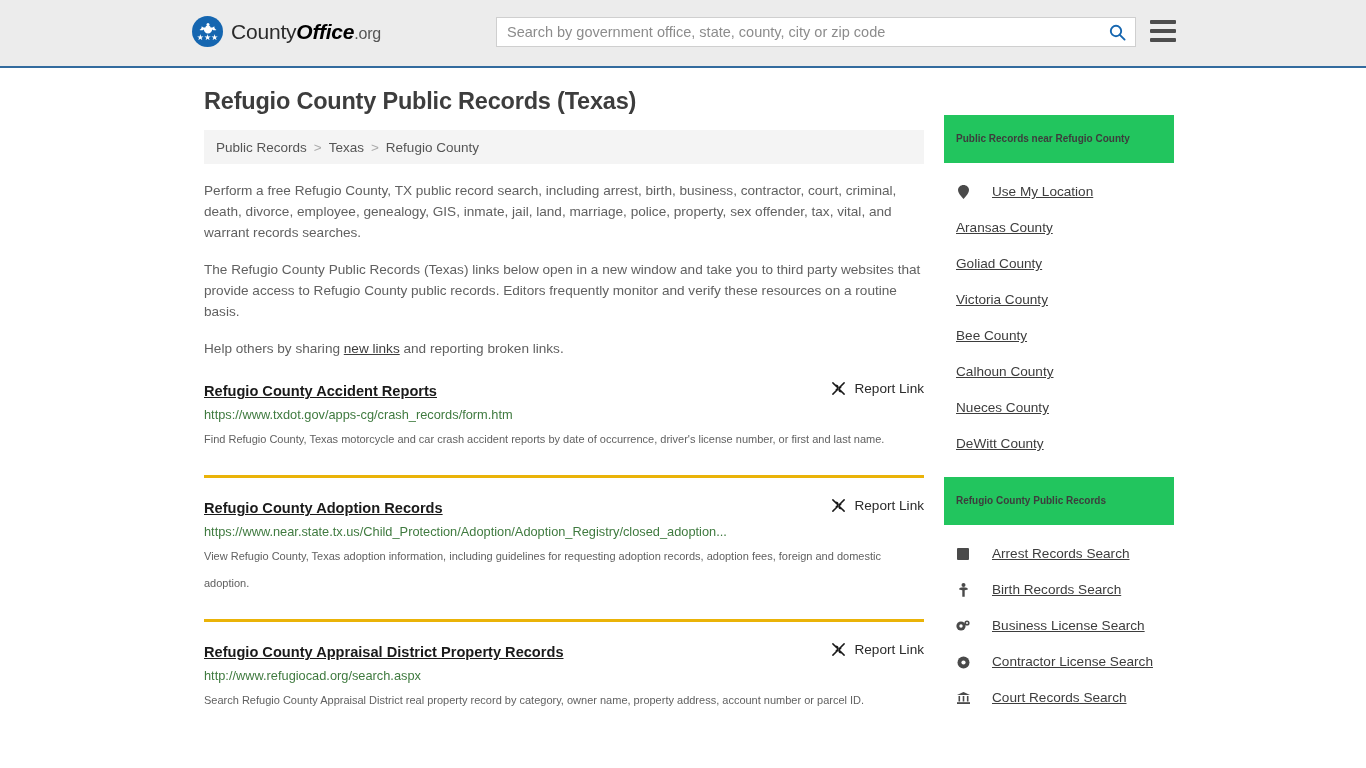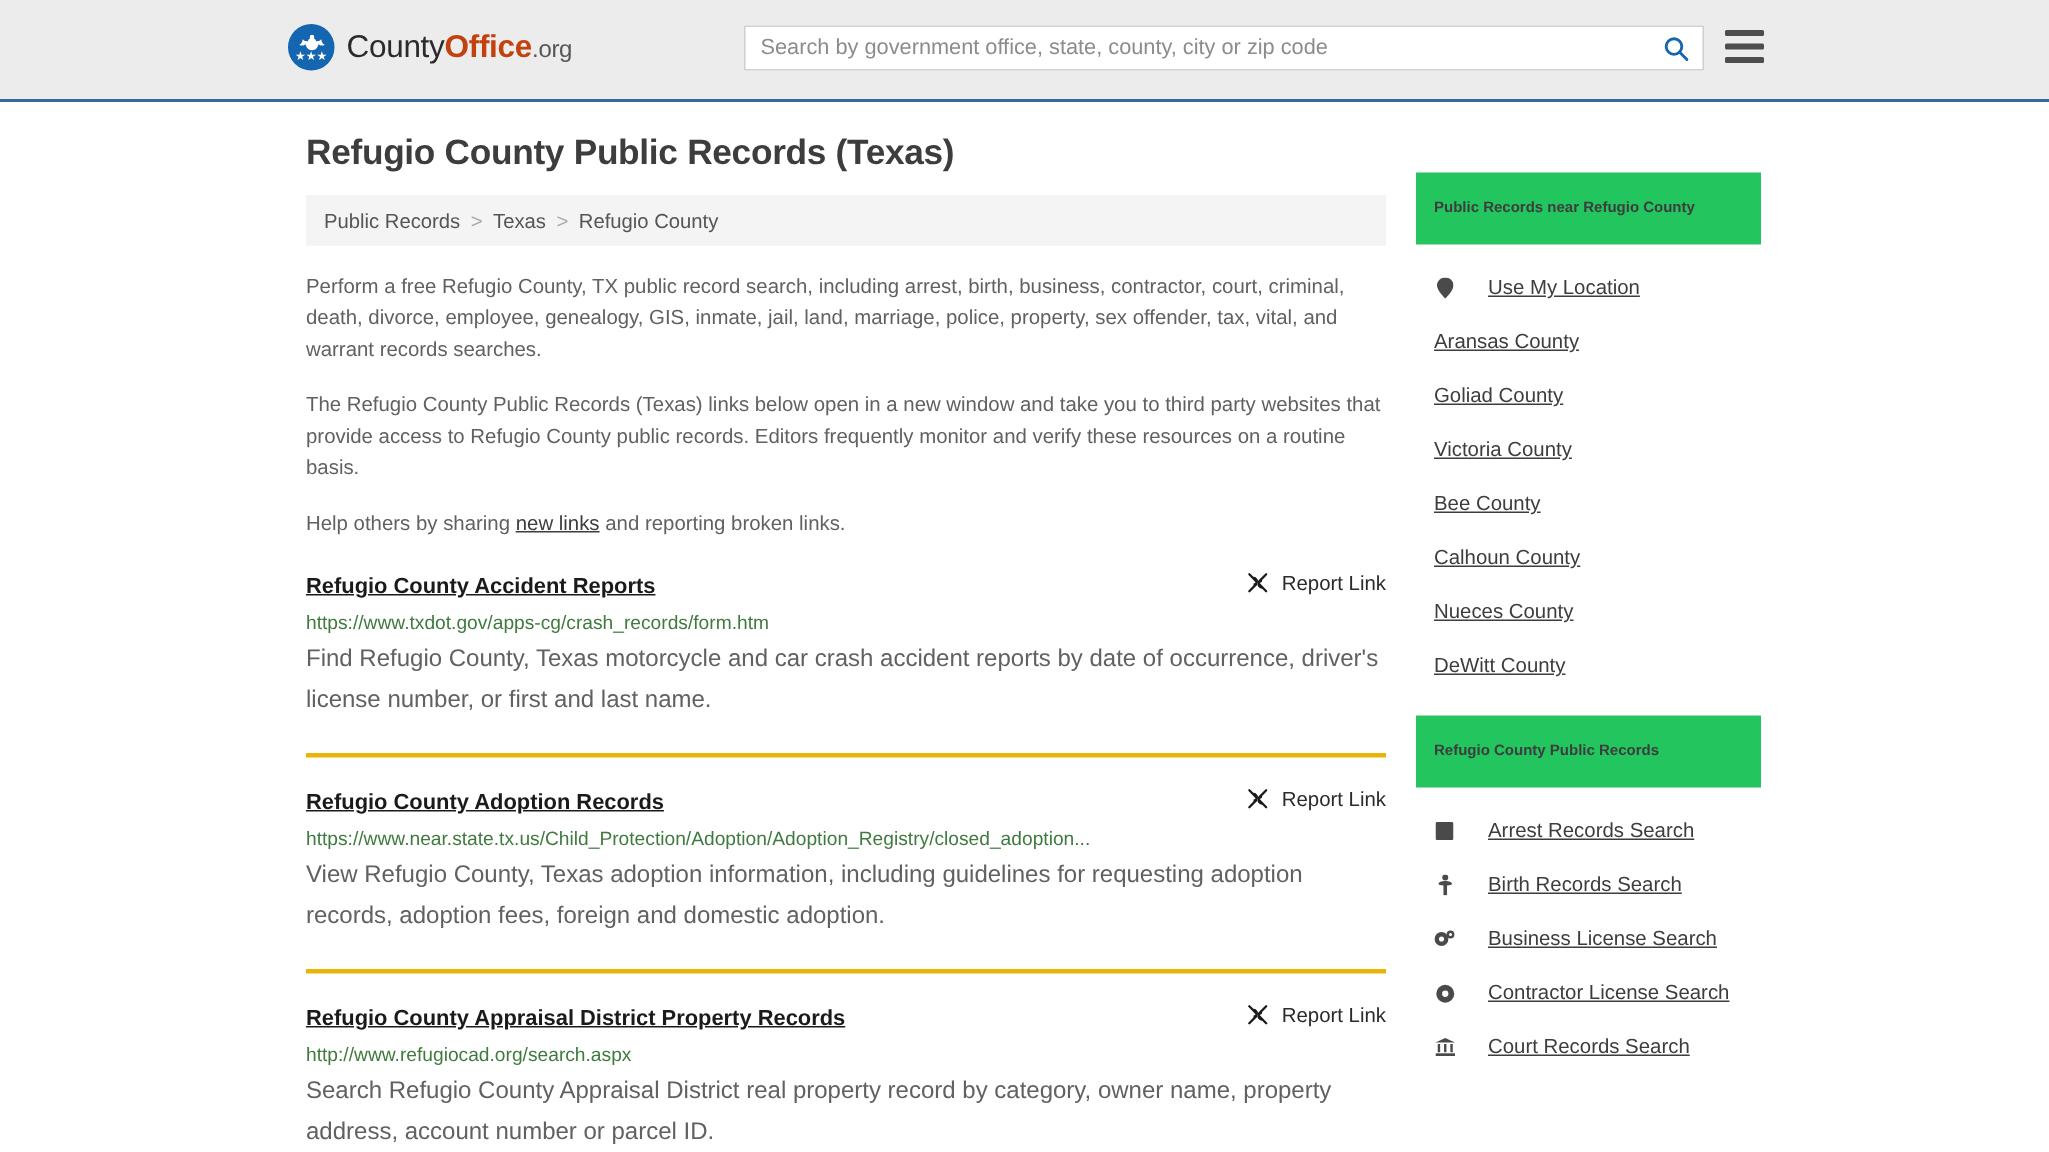--- a/index.html
+++ b/index.html
@@ -48,21 +48,21 @@
     letter-spacing: 0px;
     line-height: 8px;
   }
   .logo-text {
     margin-left: 8px;
     font-size: 21px;
     color: #2b2b2b;
     letter-spacing: -0.2px;
     white-space: nowrap;
   }
-  .logo-text .b { font-weight: bold; color: #c2410c; }
+  .logo-text .b { font-weight: bold; color: #000000; font-style: italic; }
   .logo-text .dotorg { font-size: 16px; color: #555; }
 
   .search-wrap {
     position: absolute;
     left: 496px; top: 17px;
     width: 640px; height: 30px;
     background: #ffffff;
     border: 1px solid #cfcfcf;
     display: flex;
     align-items: flex-end;
@@ -178,21 +178,21 @@
   }
   .result-url {
     font-size: 12.8px;
     color: #3f7a3f;
     margin-top: 5px;
     line-height: 17px;
     word-break: break-all;
     cursor: pointer;
   }
   .result-desc {
-    font-size: 16px;
+    font-size: 11px;
     color: #616161;
     line-height: 27px;
     margin-top: 3px;
   }
 
   
   .side-box { margin-bottom: 26px; }
   .side-head {
     background: #22c55e;
     padding: 12px 12px 13px 12px;

